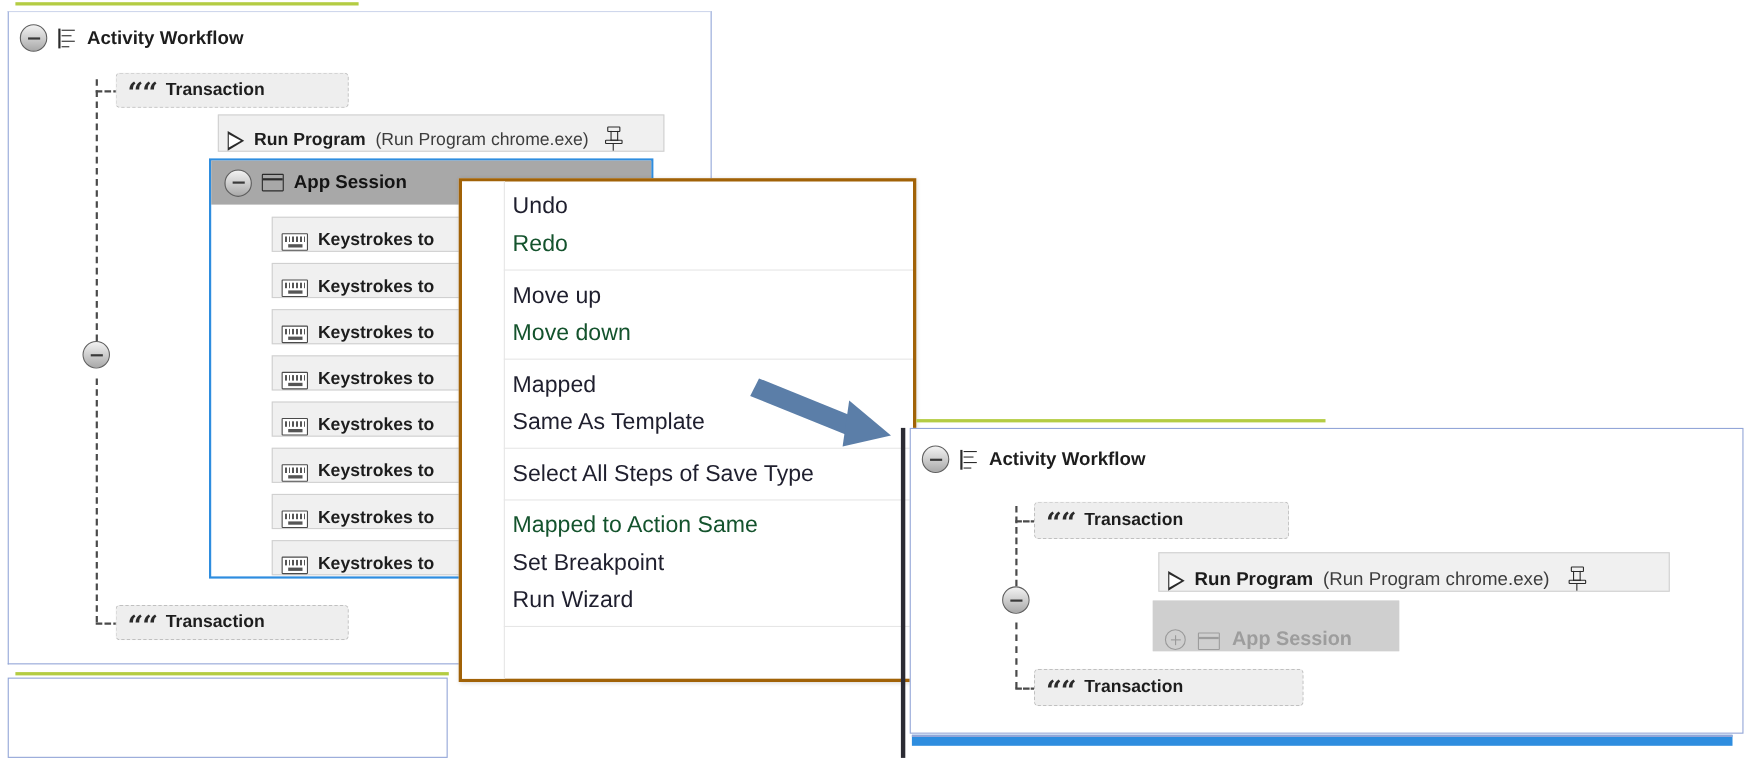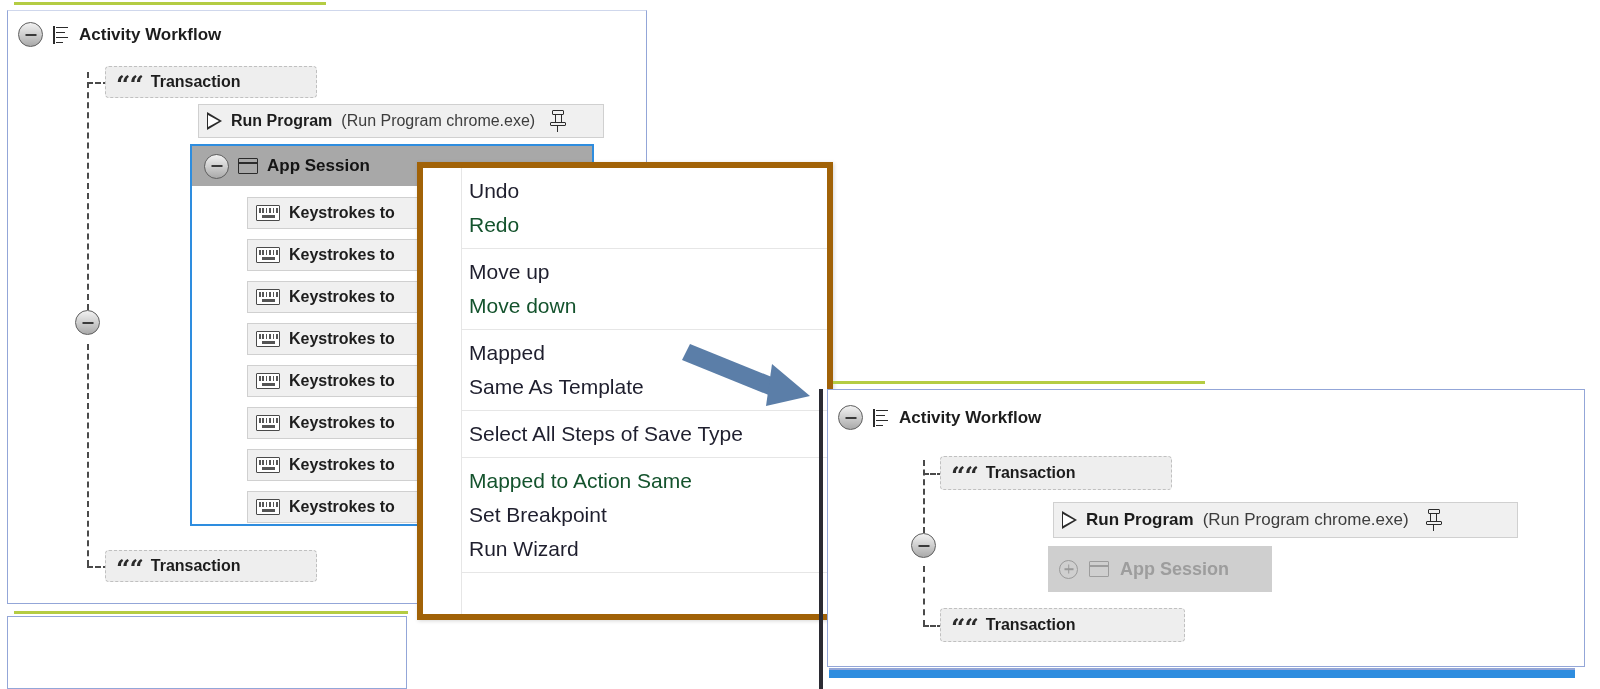--- a/index.html
+++ b/index.html
@@ -72,32 +72,32 @@
   .ic-pin i{position:absolute;border:1.7px solid #2b2b2b;box-sizing:border-box;}
   .ic-pin i.cap{left:4px;top:0px;width:12px;height:5px;border-radius:1px;}
   .ic-pin i.body{left:6.5px;top:4px;width:7px;height:9px;border-top:none;}
   .ic-pin i.base{left:2px;top:12px;width:16px;height:4px;border-radius:1px;}
   .ic-pin i.needle{left:9.2px;top:15px;width:0;height:7px;border-width:0 0 0 1.7px;}
 
   
   .badge-tx{position:absolute;display:flex;align-items:center;gap:8px;
     background:#eeeeee;border:1px dashed #c0c0c0;border-radius:4px;
     font-weight:bold;color:#1d1d1d;box-sizing:border-box;white-space:nowrap;}
-  .step-row{position:absolute;display:flex;align-items:center;gap:9px;
+  .step-row{position:absolute;display:flex;align-items:flex-end;gap:9px;
     background:#f0f0f0;border:1px solid #d0d0d0;box-sizing:border-box;white-space:nowrap;}
   .step-row .nm{font-weight:bold;color:#1d1d1d;}
   .step-row .sub{color:#3d3d3d;font-weight:normal;}
   .step-row.dim{background:#cfcfcf;border-color:#cfcfcf;}
   .step-row.dim .nm{color:#9d9d9d;}
 
   .dash-v{position:absolute;border-left:2px dashed #4a4a4a;}
   .dash-h{position:absolute;border-top:2px dashed #4a4a4a;}
 
   
-  #context-menu{position:absolute;background:#ffffff;border:6px solid #a16207;
+  #context-menu{position:absolute;background:#ffffff;border:3px solid #a16207;
     box-sizing:border-box;box-shadow:1px 1px 4px rgba(0,0,0,.16);}
   #context-menu .gutter{position:absolute;left:0;top:0;bottom:0;width:38px;
     border-right:1px solid #e6e6e6;background:#ffffff;}
   .mi{position:relative;height:34px;line-height:34px;padding-left:46px;
     font-size:21px;color:#1f1f2e;white-space:nowrap;}
   .mi.disabled{color:#14532d;}
   .msep{position:relative;margin:6px 0 6px 38px;height:1px;background:#e6e6e6;}
 
   
   #flow-arrow{position:absolute;left:680px;top:330px;width:160px;height:80px;}

